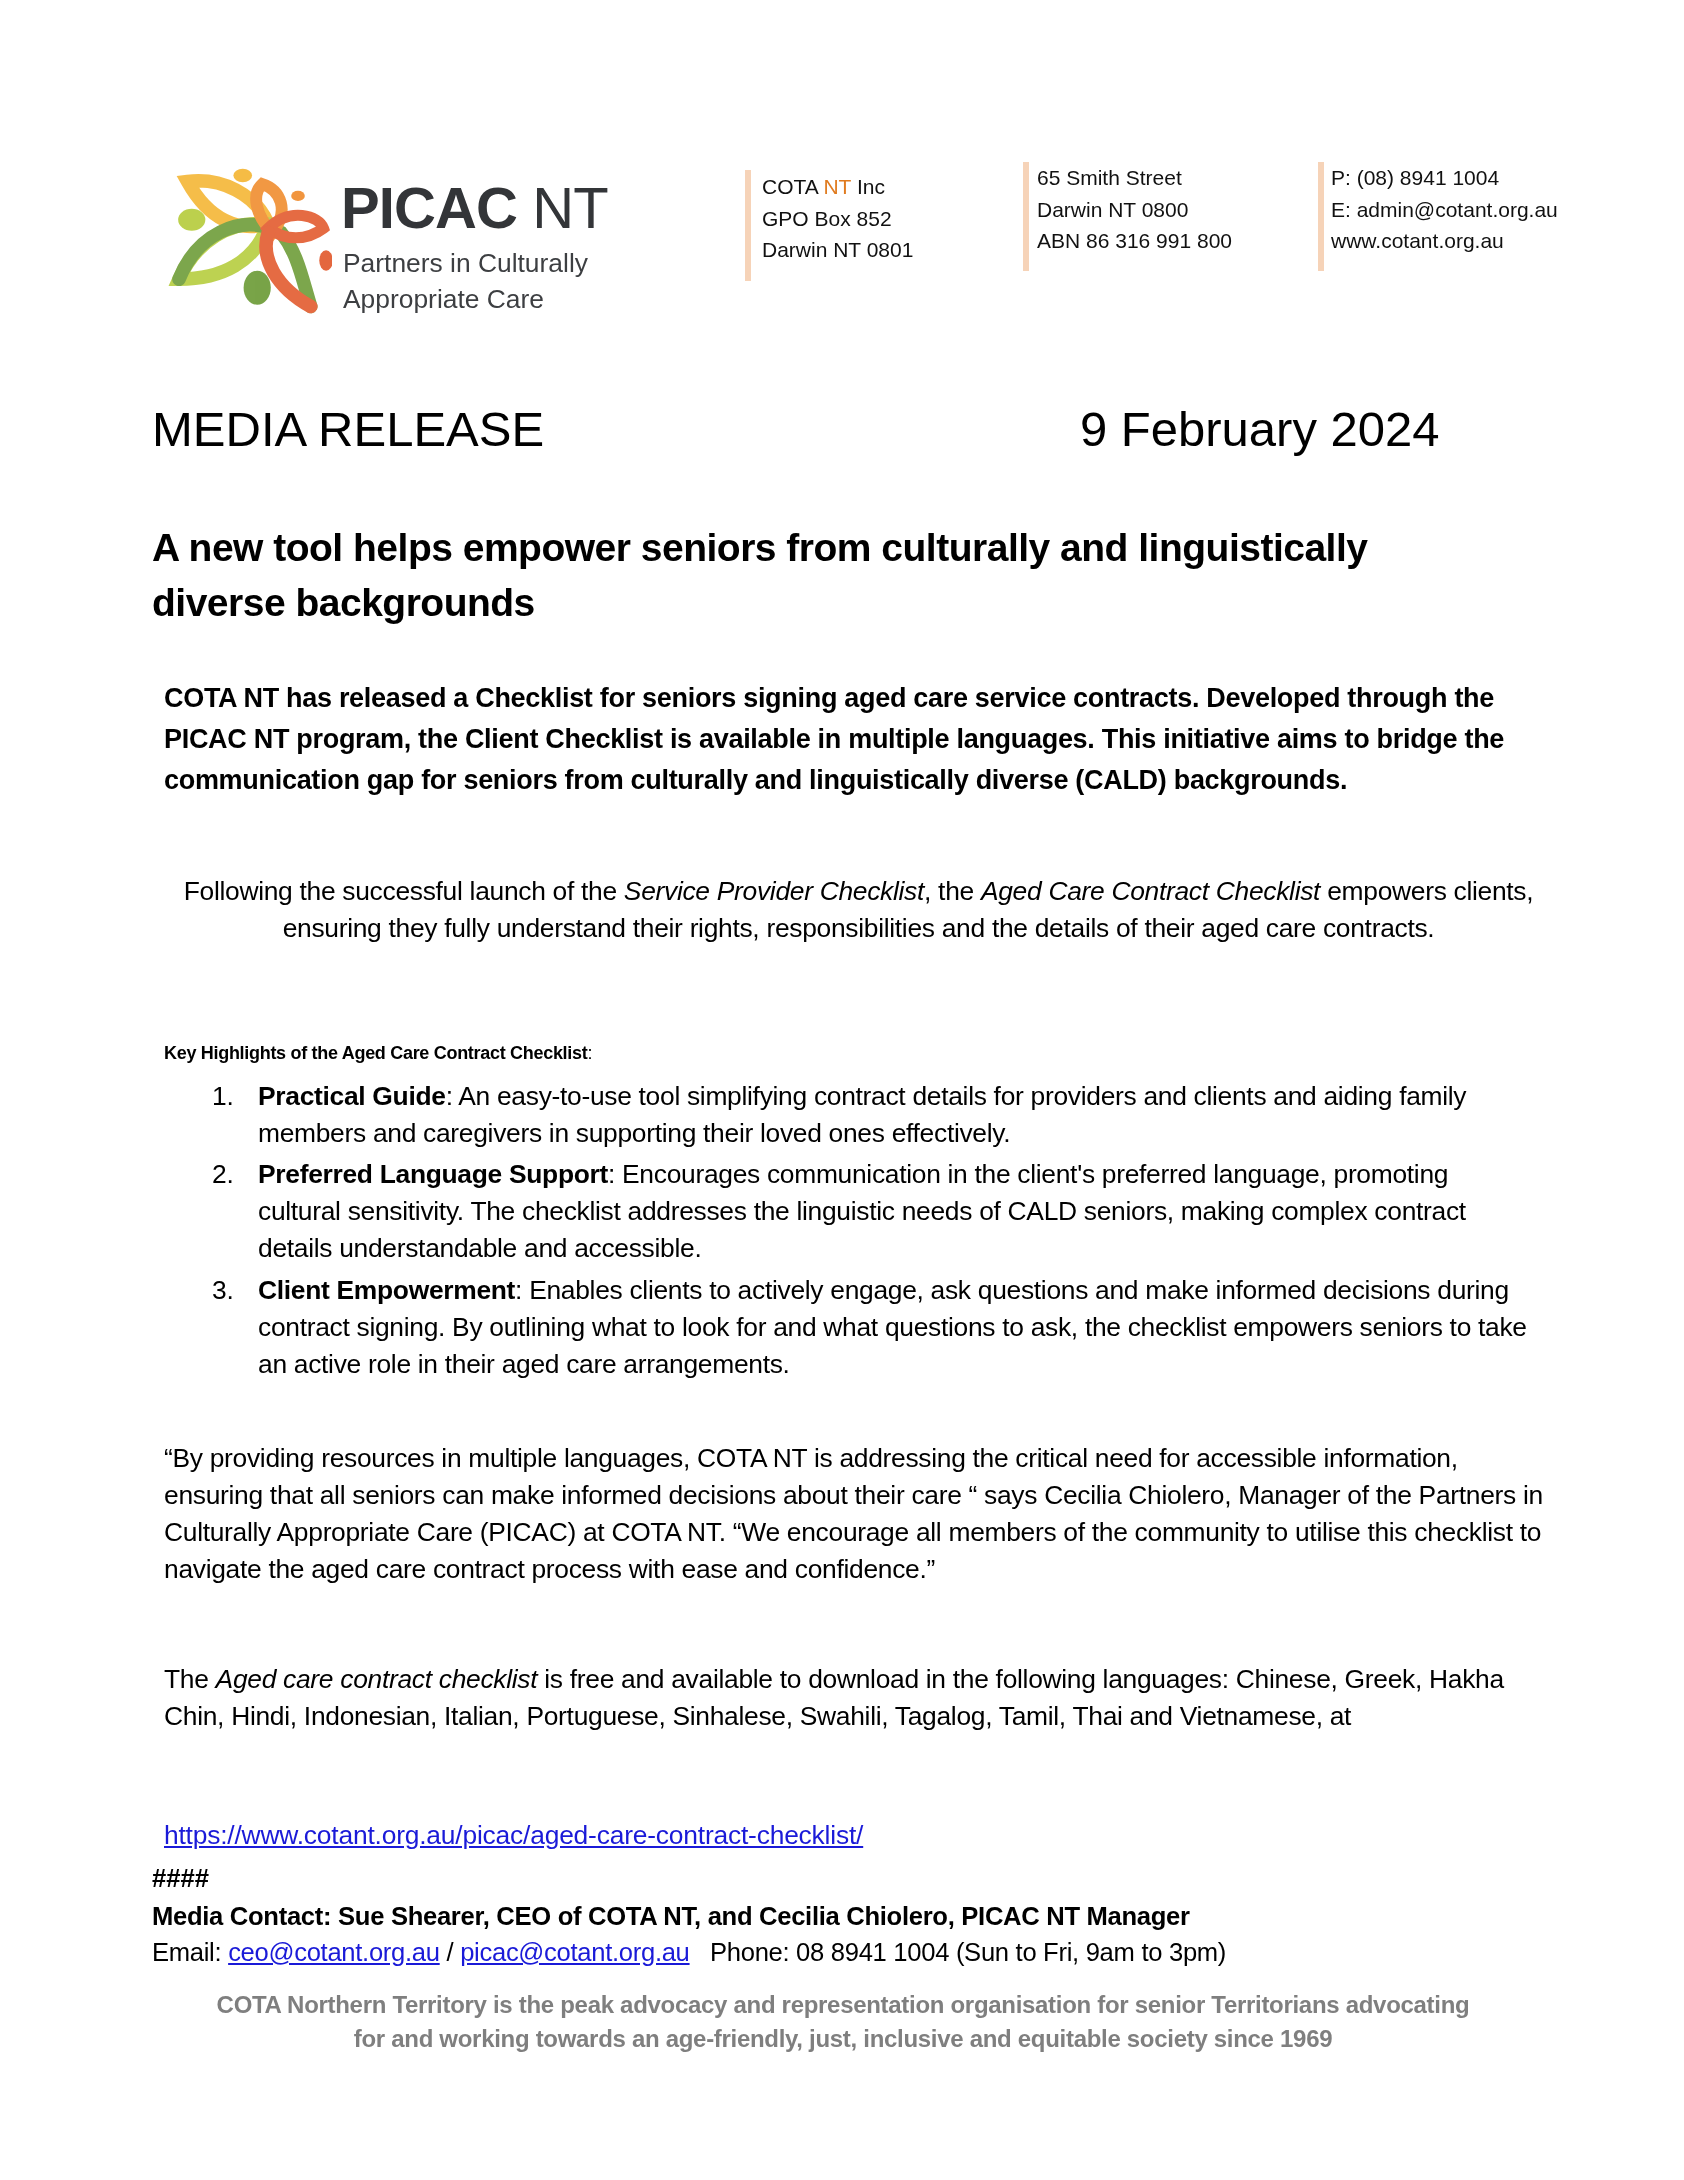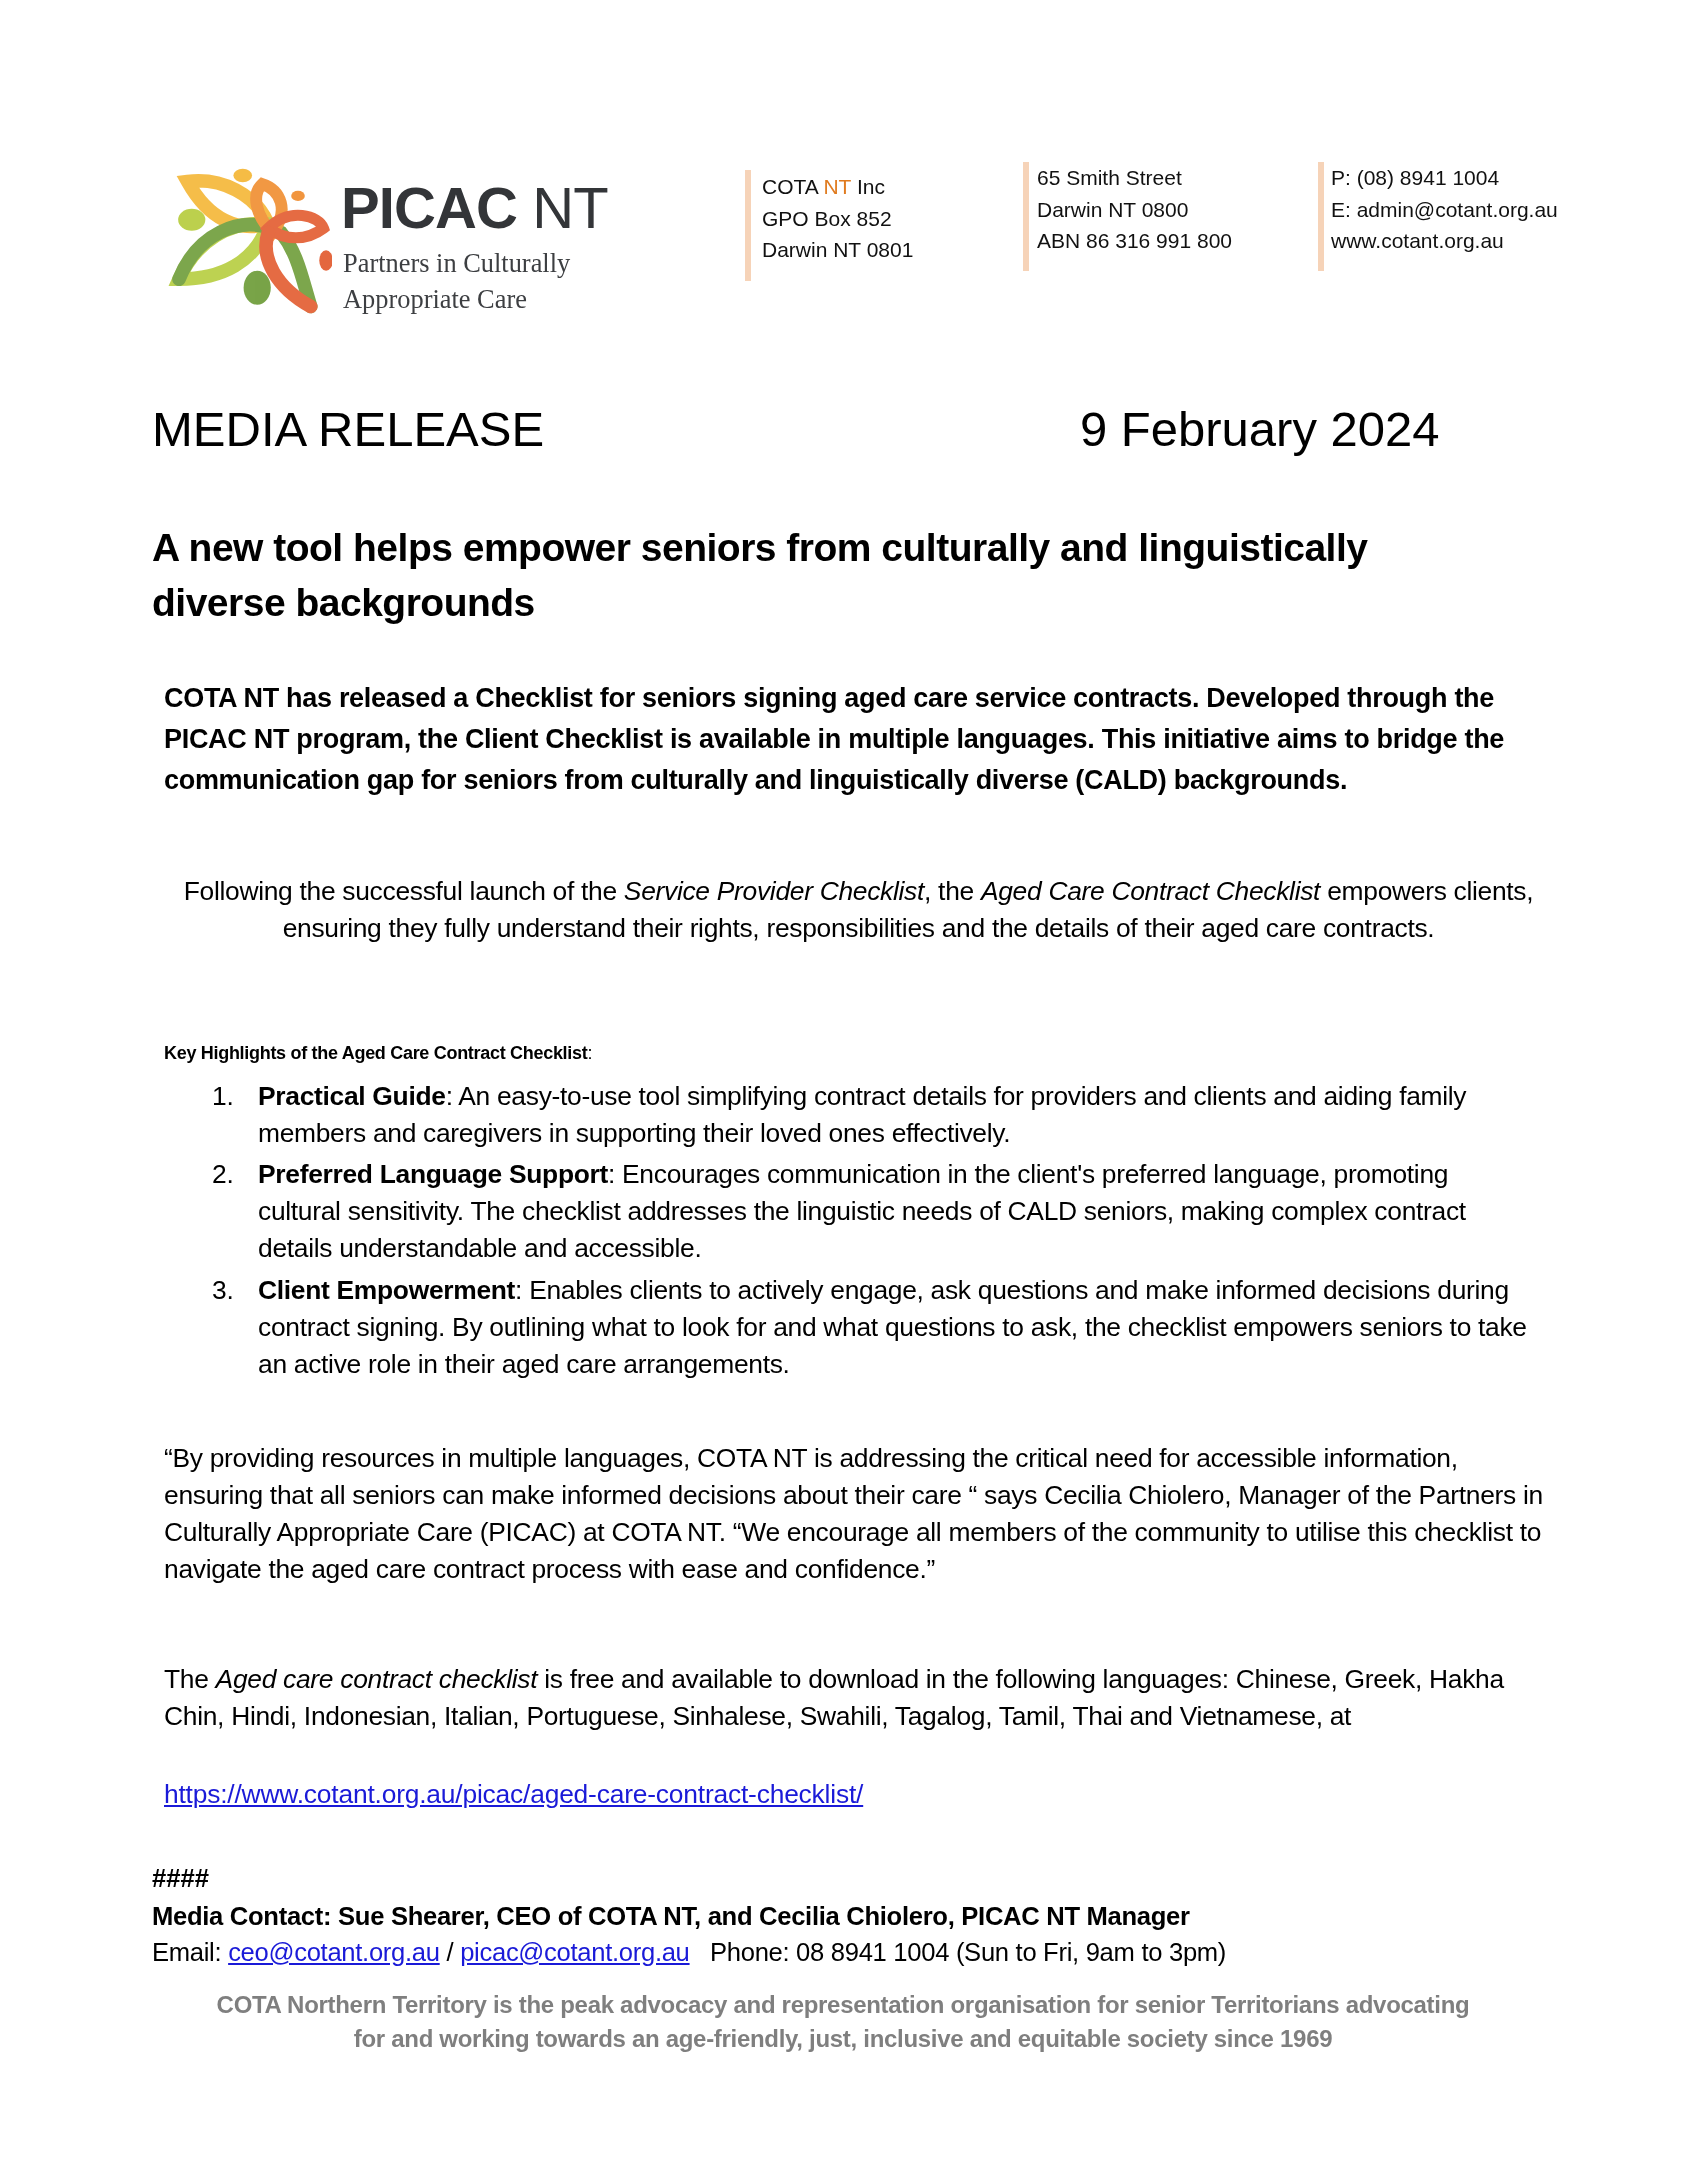--- a/index.html
+++ b/index.html
@@ -7,21 +7,21 @@
          font-family: "Liberation Sans", sans-serif; color: #000; }
   .abs { position: absolute; }
 
   
   #logo { left: 162px; top: 160px; width: 443px; height: 162px; }
   #logo-mark { position: absolute; left: 0; top: 0; width: 170px; height: 162px; }
   #logo-title { position: absolute; left: 179px; top: 17px; font-size: 58px; line-height: 61px;
                 color: #333538; letter-spacing: -0.9px; white-space: nowrap; }
   #logo-title b { font-weight: 700; }
   #logo-title span.nt { font-weight: 400; }
-  #logo-sub { position: absolute; left: 181px; top: 85px; font-size: 26.4px; line-height: 36px; color: #3d3f42; white-space: nowrap; font-family: Liberation Serif, serif; }
+  #logo-sub { position: absolute; left: 181px; top: 85px; font-size: 26.4px; line-height: 36px; color: #3d3f42; white-space: nowrap; }
 
   
   .addr { font-size: 21px; line-height: 31.5px; color: #111; white-space: nowrap; }
   .sep { position: absolute; width: 6px; background: #f6d3b8; }
   #addr1 { left: 762px; top: 171px; }
   #addr2 { left: 1037px; top: 162px; }
   #addr3 { left: 1331px; top: 162px; }
   .orange { color: #e07b1f; }
 
   
@@ -32,21 +32,21 @@
 
   .body-text { font-size: 26.4px; line-height: 37px; letter-spacing: -0.3px; }
   #lead { left: 164px; top: 678px; width: 1363px; font-weight: 700; font-size: 27px; line-height: 41px; letter-spacing: -0.3px; }
   #para1 { left: 177px; top: 873px; width: 1363px; text-align: center; }
   #highlights-title { left: 164px; top: 1035px; font-weight: 700; font-size: 18px; line-height: 37px; letter-spacing: -0.3px; }
   #highlights-list { left: 164px; top: 1078px; width: 1363px; margin: 0; padding: 0; list-style: none; }
   #highlights-list li { position: relative; padding-left: 94px; margin-bottom: 4.3px; }
   #highlights-list li .num { position: absolute; left: 48px; top: 0; }
   #quote { left: 164px; top: 1440px; width: 1380px; }
   #languages { left: 164px; top: 1661px; width: 1380px; }
-  a.link { color: #1a1ad8; text-decoration: underline; }
+  a.link { color: #1a1ad8; text-decoration: underline; margin-top: 41px; }
   #download-link { left: 164px; top: 1776px; font-size: 26.4px; line-height: 37px; letter-spacing: -0.2px; }
 
   #hashes { left: 152px; top: 1861px; font-weight: 700; font-size: 25.6px; line-height: 34px; }
   #media-contact { left: 152px; top: 1898px; font-weight: 700; font-size: 25.6px; line-height: 36px; letter-spacing: -0.3px; white-space: nowrap; }
   #contact-line { left: 152px; top: 1934px; font-size: 25.6px; line-height: 36px; letter-spacing: -0.3px; white-space: nowrap; }
 
   #footer { left: 153px; top: 1988px; width: 1380px; text-align: center; color: #7f7f7f; font-weight: 700; font-size: 24px; line-height: 34px; letter-spacing: -0.3px; }
 </style>
 </head>
 <body>

